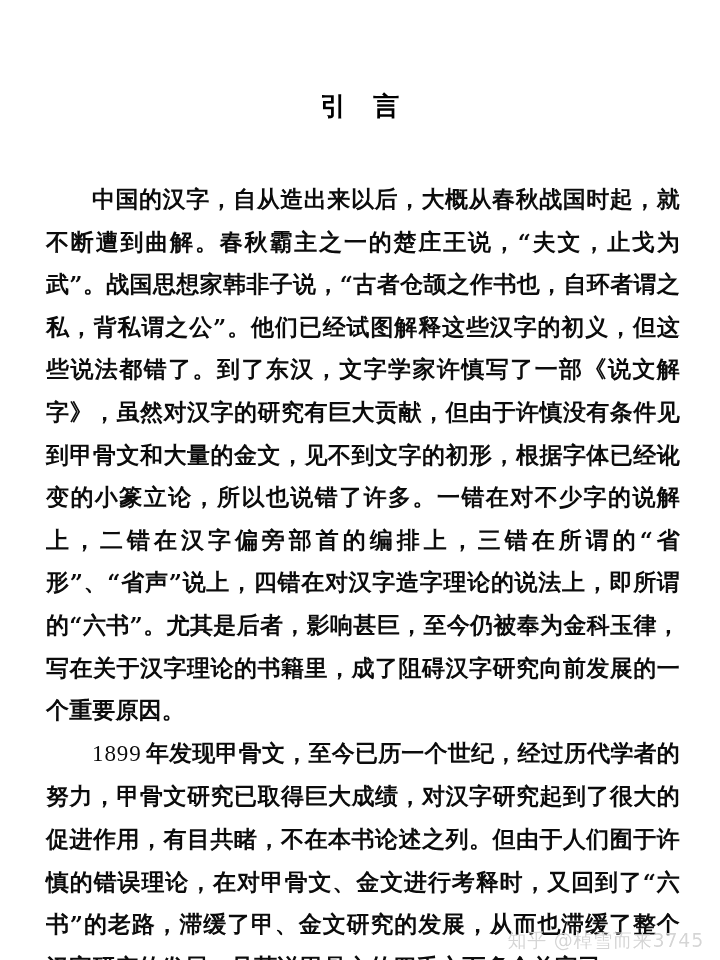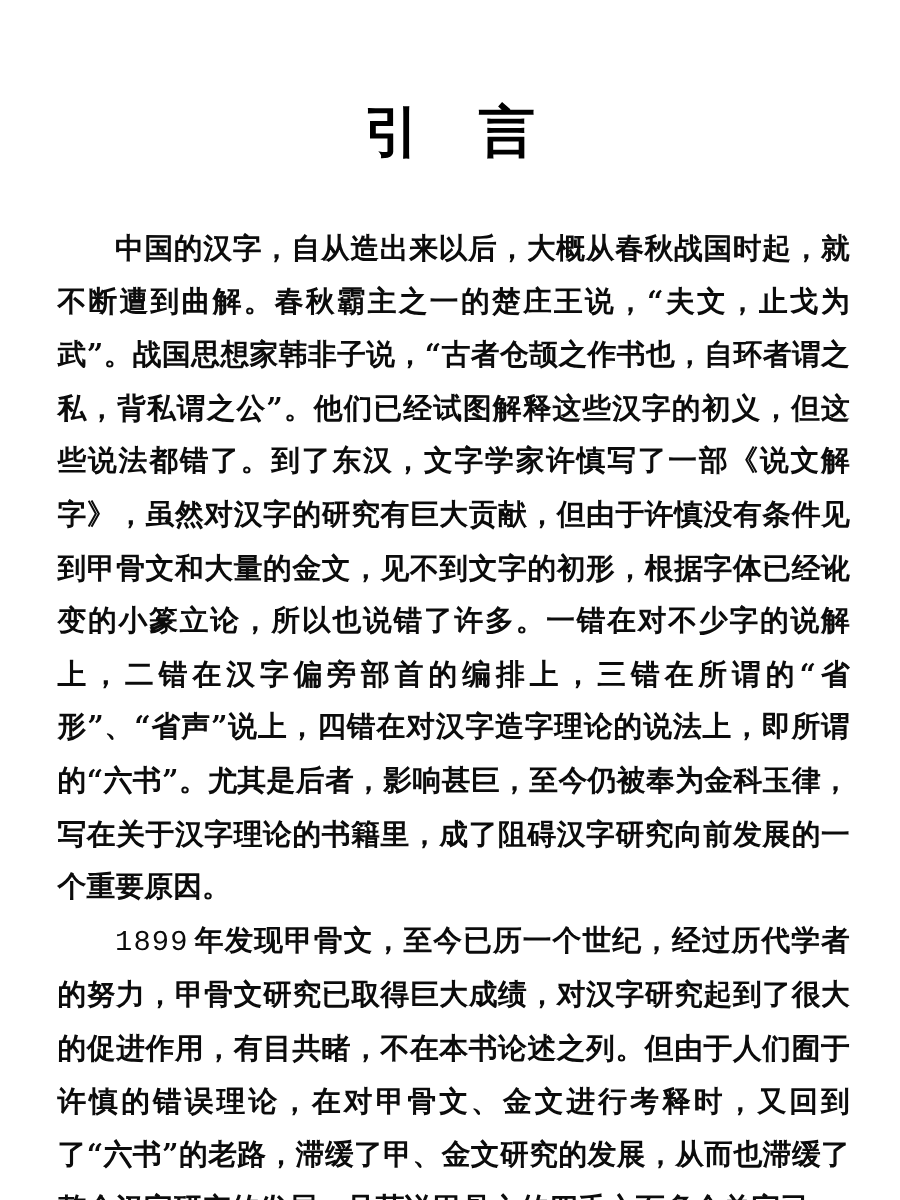--- a/index.html
+++ b/index.html
@@ -19,21 +19,21 @@
 
   
   .page-title {
     position: absolute;
     top: 84px;
     left: 0;
     width: 720px;
     text-align: center;
     font-family: "DejaVu Sans", "Liberation Sans", sans-serif;
     font-weight: 700;
-    font-size: 45px;
+    font-size: 26px;
     line-height: 44px;
     letter-spacing: 0.02em;
     color: #000000;
     white-space: pre;
   }
 
   
   .body-block {
     position: absolute;
     left: 46px;
@@ -54,21 +54,21 @@
     word-break: break-all;
     -webkit-font-smoothing: none;
   }
   .para.indent {
     text-indent: 2em;
   }
   .para + .para {
     margin-top: 0;
   }
   .num {
-    font-family: Liberation Mono, monospace;
+    font-family: Liberation Serif, serif;
     font-weight: 400;
     letter-spacing: 0.04em;
     padding-right: 0.18em;
   }
 
   
   .watermark {
     position: absolute;
     right: 16px;
     bottom: 8px;
@@ -94,14 +94,15 @@
   <div class="page-title">引　言</div>
 
   <div class="body-block">
 
     <p class="para indent">中国的汉字，自从造出来以后，大概从春秋战国时起，就不断遭到曲解。春秋霸主之一的楚庄王说，“夫文，止戈为武”。战国思想家韩非子说，“古者仓颉之作书也，自环者谓之私，背私谓之公”。他们已经试图解释这些汉字的初义，但这些说法都错了。到了东汉，文字学家许慎写了一部《说文解字》，虽然对汉字的研究有巨大贡献，但由于许慎没有条件见到甲骨文和大量的金文，见不到文字的初形，根据字体已经讹变的小篆立论，所以也说错了许多。一错在对不少字的说解上，二错在汉字偏旁部首的编排上，三错在所谓的“省形”、“省声”说上，四错在对汉字造字理论的说法上，即所谓的“六书”。尤其是后者，影响甚巨，至今仍被奉为金科玉律，写在关于汉字理论的书籍里，成了阻碍汉字研究向前发展的一个重要原因。</p>
 
     <p class="para indent"><span class="num">1899</span><span>年发现甲骨文，至今已历一个世纪，经过历代学者的努力，甲骨文研究已取得巨大成绩，对汉字研究起到了很大的促进作用，有目共睹，不在本书论述之列。但由于人们囿于许慎的错误理论，在对甲骨文、金文进行考释时，又回到了“六书”的老路，滞缓了甲、金文研究的发展，从而也滞缓了整个汉字研究的发展，且莫说甲骨文的四千六百多个单字已</span></p>
 
   </div>
 
+  <div class="watermark">知乎 @棹雪而来3745</div>
 
 </div>
 
 </body></html>

